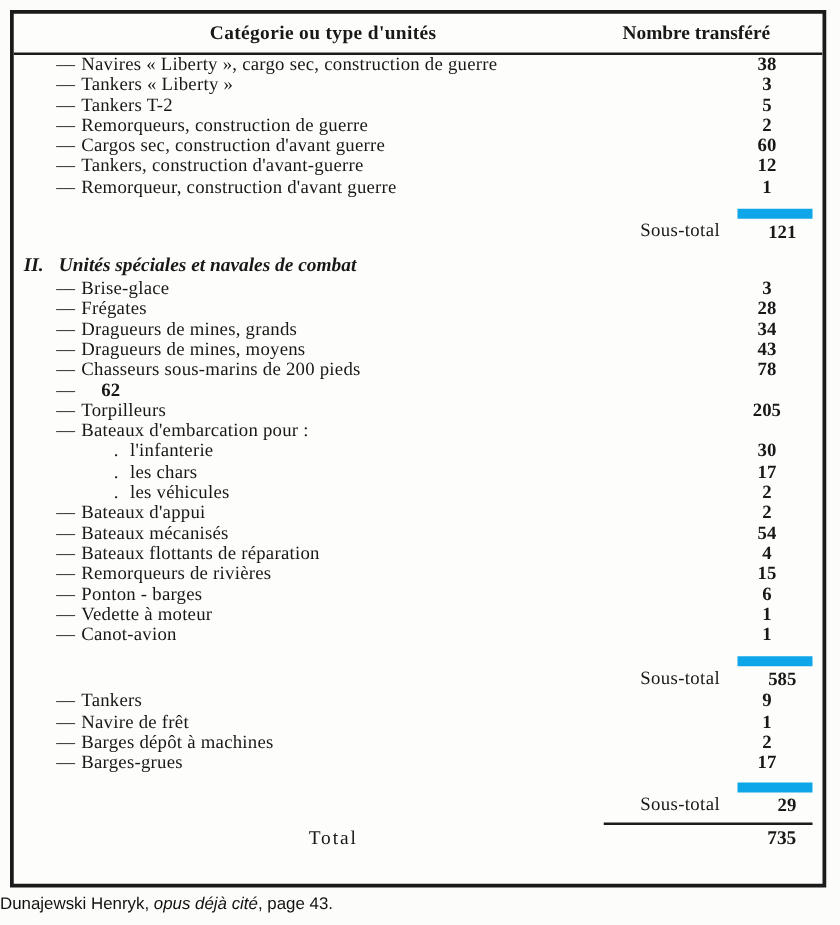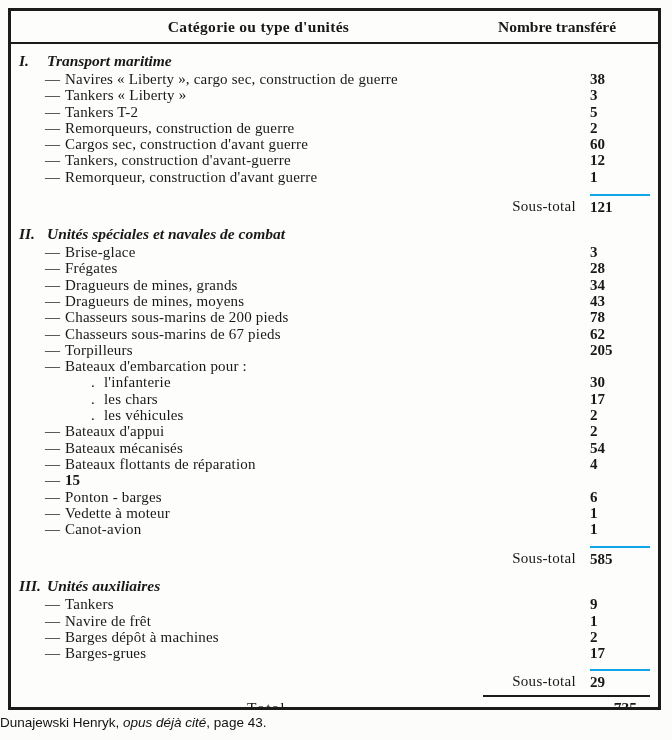--- a/index.html
+++ b/index.html
@@ -27,26 +27,26 @@
   .head-rule { height:0; border-top:2px solid #1b1b1b; margin:0 -8px; }
 
   .section-heading { font-style:italic; font-weight:bold; font-size:15.5px; line-height:17px; margin-top:8px; margin-bottom:2px; }
   .section-heading .sec-num { display:inline-block; min-width:28px; }
   .section-heading.s2, .section-heading.s3 { margin-top:9px; }
 
   .row { display:flex; line-height:16.3px; font-size:15px; }
   .row .marker { width:20px; margin-left:26px; flex:none; }
   .row.sub .marker { width:13px; margin-left:72px; }
   .row .label { flex:1; letter-spacing:0.2px; }
-  .row .value { width:60px; flex:none; box-sizing:border-box; text-align:left; padding-right:13px; font-weight:bold; }
+  .row .value { width:60px; flex:none; box-sizing:border-box; text-align:center; padding-right:13px; font-weight:bold; }
 
   .subtotal-row { display:flex; justify-content:flex-end; align-items:flex-end; margin-top:5px; font-size:15px; }
   .subtotal-row.last { margin-top:3px; }
   .subtotal-label { margin-right:14px; letter-spacing:0.3px; padding-bottom:1px;text-align:right; }
-  .subtotal-num { width:60px; box-sizing:border-box; text-align:left; padding-right:13px; border-top:2px solid #0ea5e9; padding-top:3px; margin-top:4px; font-weight:bold; }
+  .subtotal-num { width:60px; box-sizing:border-box; text-align:right; padding-right:13px; border-top:8px solid #0ea5e9; padding-top:3px; margin-top:4px; font-weight:bold; }
 
   .total-rule { border-top:2px solid #1b1b1b; width:167px; margin-left:auto; margin-top:4px; }
   .total-row { display:flex; font-size:15.5px; margin-top:2px; line-height:18px; }
   .total-label { margin-left:228px; letter-spacing:1.5px; }
   .total-value { margin-left:auto; width:60px; box-sizing:border-box; text-align:right; padding-right:13px; font-weight:bold; }
 
   .caption {
     position:absolute; left:0; right:0; top:715px;
     font-family:"Liberation Sans","DejaVu Sans",sans-serif;
     font-size:13.5px; color:#121212;
@@ -58,23 +58,20 @@
 
 <div class="page">
   <div class="table-box">
 
     <div class="thead">
       <span class="col1">Catégorie ou type d'unités</span>
       <span class="col2">Nombre transféré</span>
     </div>
     <div class="head-rule"></div>
 
-    <div class="section-heading s1">
-      <span class="sec-num">I.</span><span>Transport maritime</span>
-    </div>
     <div class="row">
       <span class="marker">—</span>
       <span class="label">Navires « Liberty », cargo sec, construction de guerre</span>
       <span class="value">38</span>
     </div>
     <div class="row">
       <span class="marker">—</span>
       <span class="label">Tankers « Liberty »</span>
       <span class="value">3</span>
     </div>
@@ -131,21 +128,20 @@
       <span class="label">Dragueurs de mines, moyens</span>
       <span class="value">43</span>
     </div>
     <div class="row">
       <span class="marker">—</span>
       <span class="label">Chasseurs sous-marins de 200 pieds</span>
       <span class="value">78</span>
     </div>
     <div class="row">
       <span class="marker">—</span>
-      <span class="label">Chasseurs sous-marins de 67 pieds</span>
       <span class="value">62</span>
     </div>
     <div class="row">
       <span class="marker">—</span>
       <span class="label">Torpilleurs</span>
       <span class="value">205</span>
     </div>
     <div class="row">
       <span class="marker">—</span>
       <span class="label">Bateaux d'embarcation pour :</span>
@@ -176,20 +172,21 @@
       <span class="label">Bateaux mécanisés</span>
       <span class="value">54</span>
     </div>
     <div class="row">
       <span class="marker">—</span>
       <span class="label">Bateaux flottants de réparation</span>
       <span class="value">4</span>
     </div>
     <div class="row">
       <span class="marker">—</span>
+      <span class="label">Remorqueurs de rivières</span>
       <span class="value">15</span>
     </div>
     <div class="row">
       <span class="marker">—</span>
       <span class="label">Ponton - barges</span>
       <span class="value">6</span>
     </div>
     <div class="row">
       <span class="marker">—</span>
       <span class="label">Vedette à moteur</span>
@@ -198,23 +195,20 @@
     <div class="row">
       <span class="marker">—</span>
       <span class="label">Canot-avion</span>
       <span class="value">1</span>
     </div>
     <div class="subtotal-row">
       <span class="subtotal-label">Sous-total</span>
       <span class="subtotal-num">585</span>
     </div>
 
-    <div class="section-heading s3">
-      <span class="sec-num">III.</span><span>Unités auxiliaires</span>
-    </div>
     <div class="row">
       <span class="marker">—</span>
       <span class="label">Tankers</span>
       <span class="value">9</span>
     </div>
     <div class="row">
       <span class="marker">—</span>
       <span class="label">Navire de frêt</span>
       <span class="value">1</span>
     </div>

